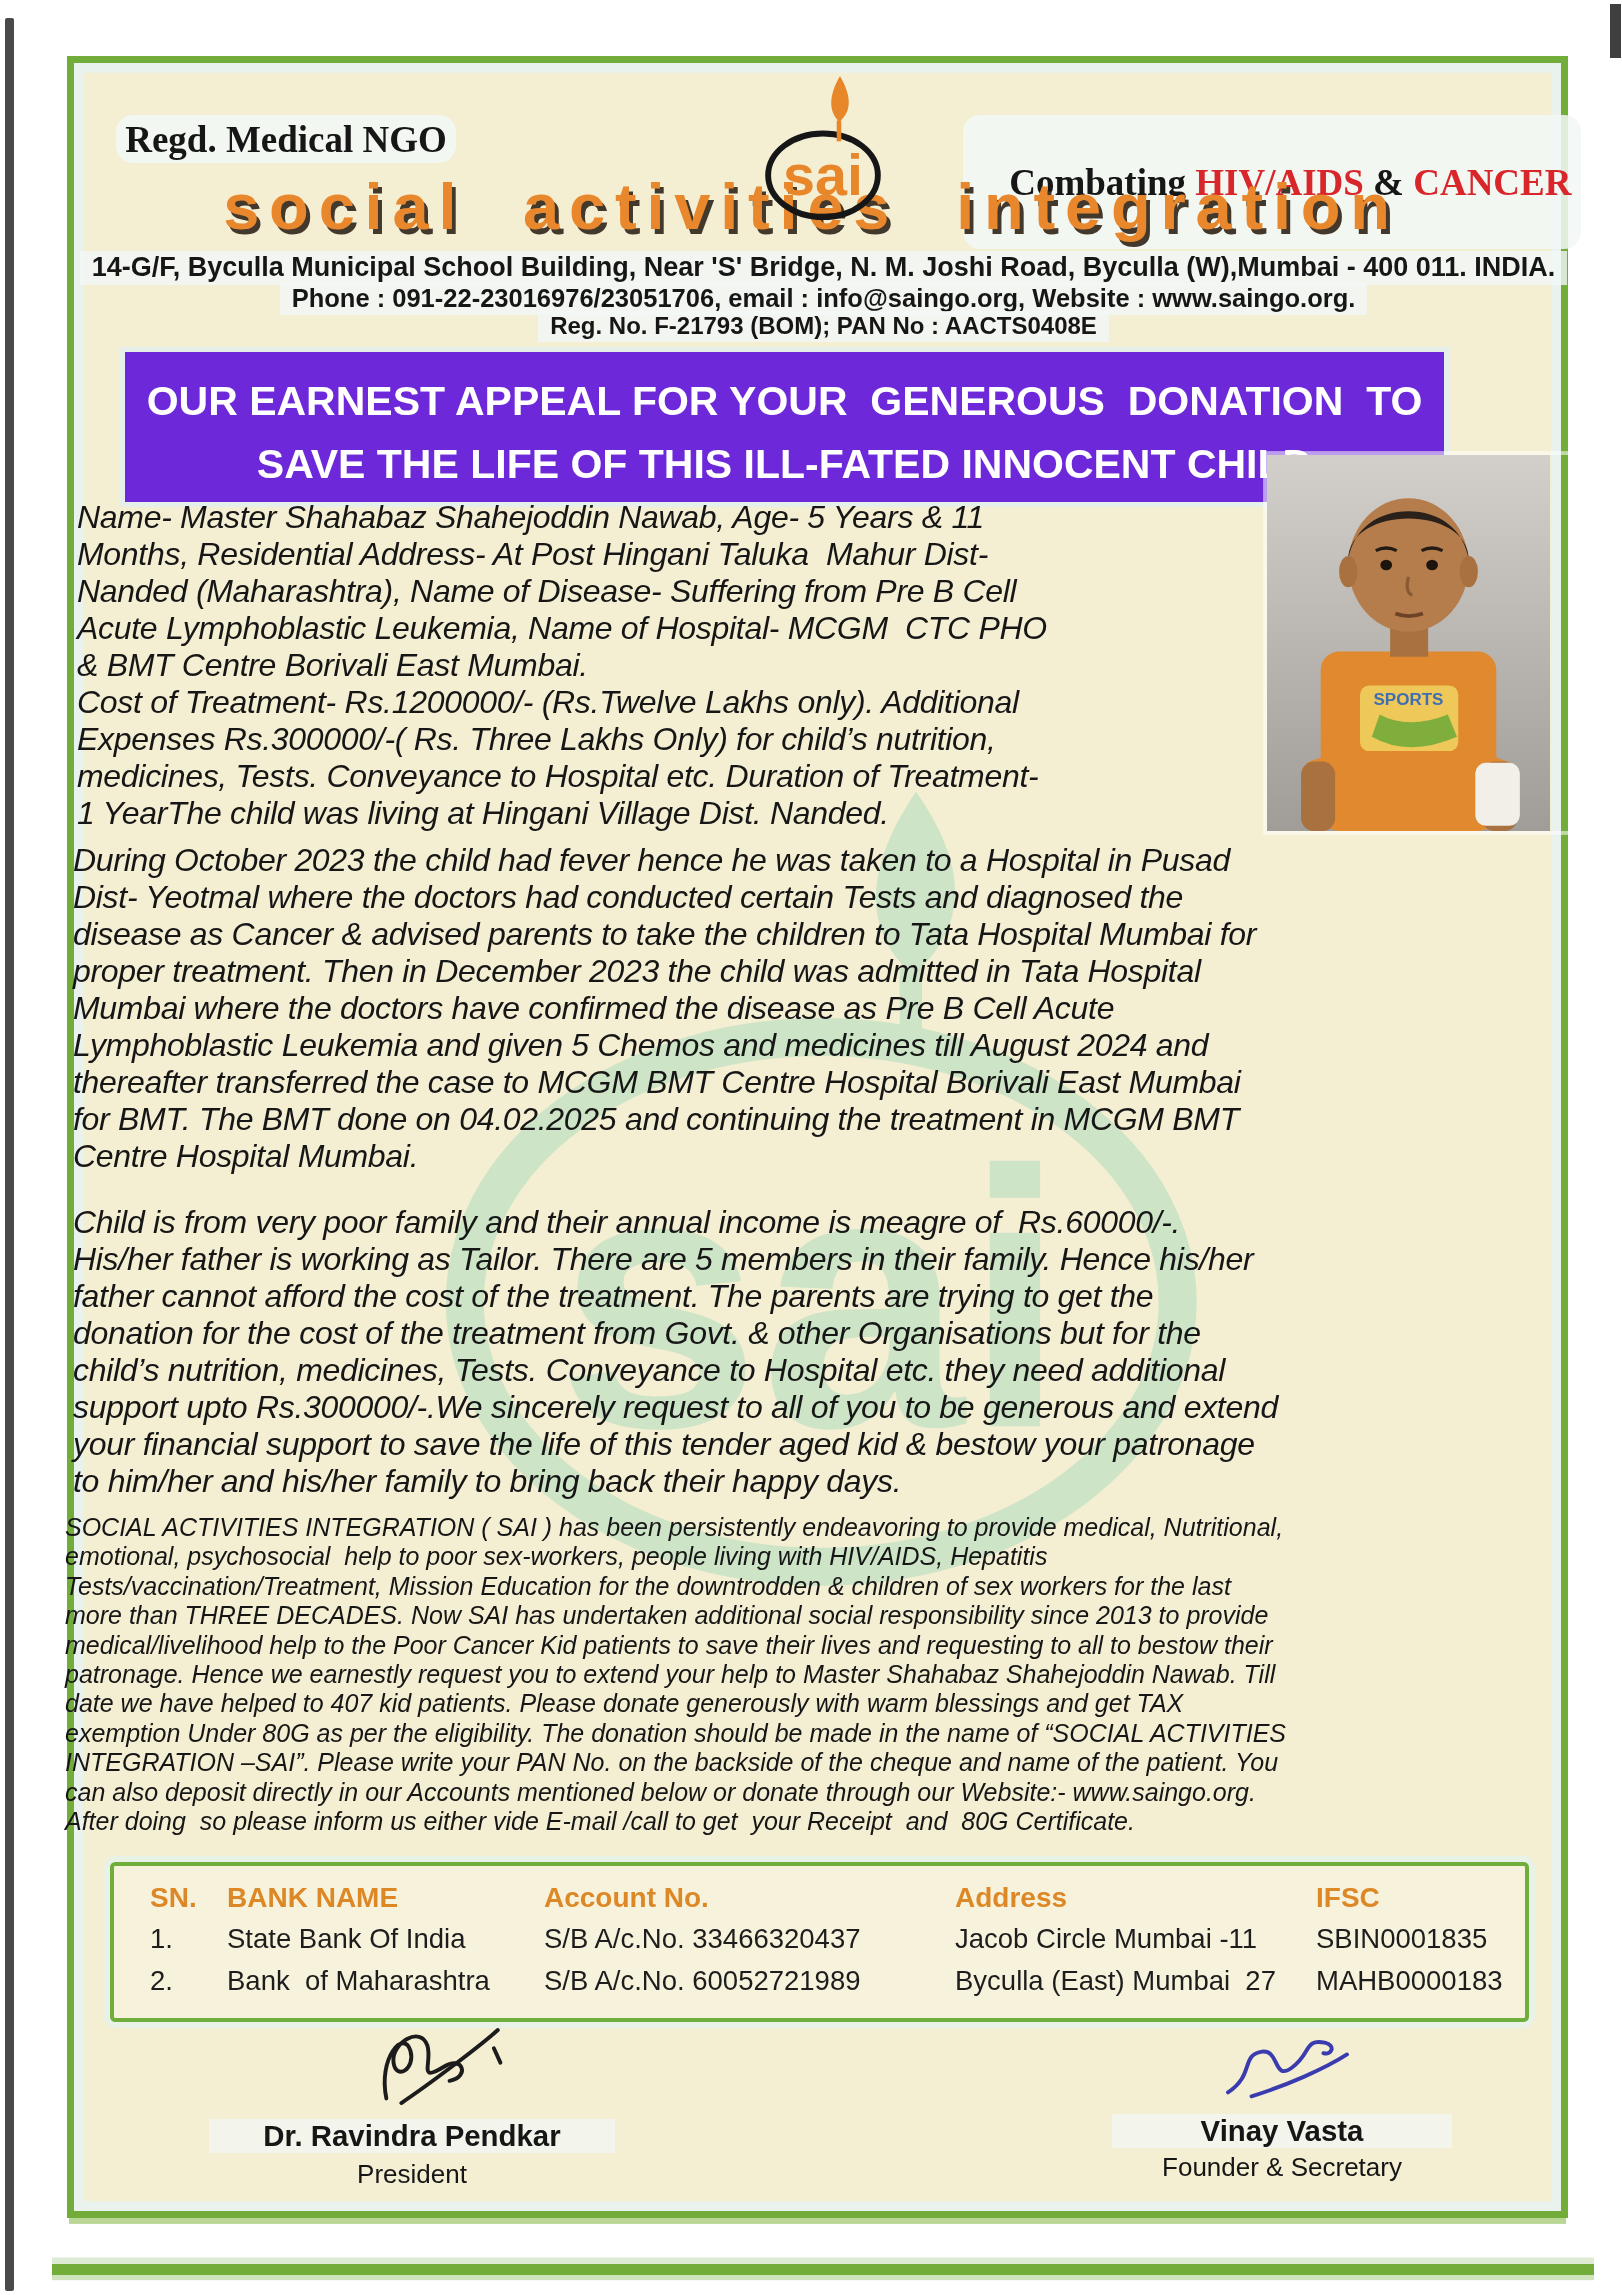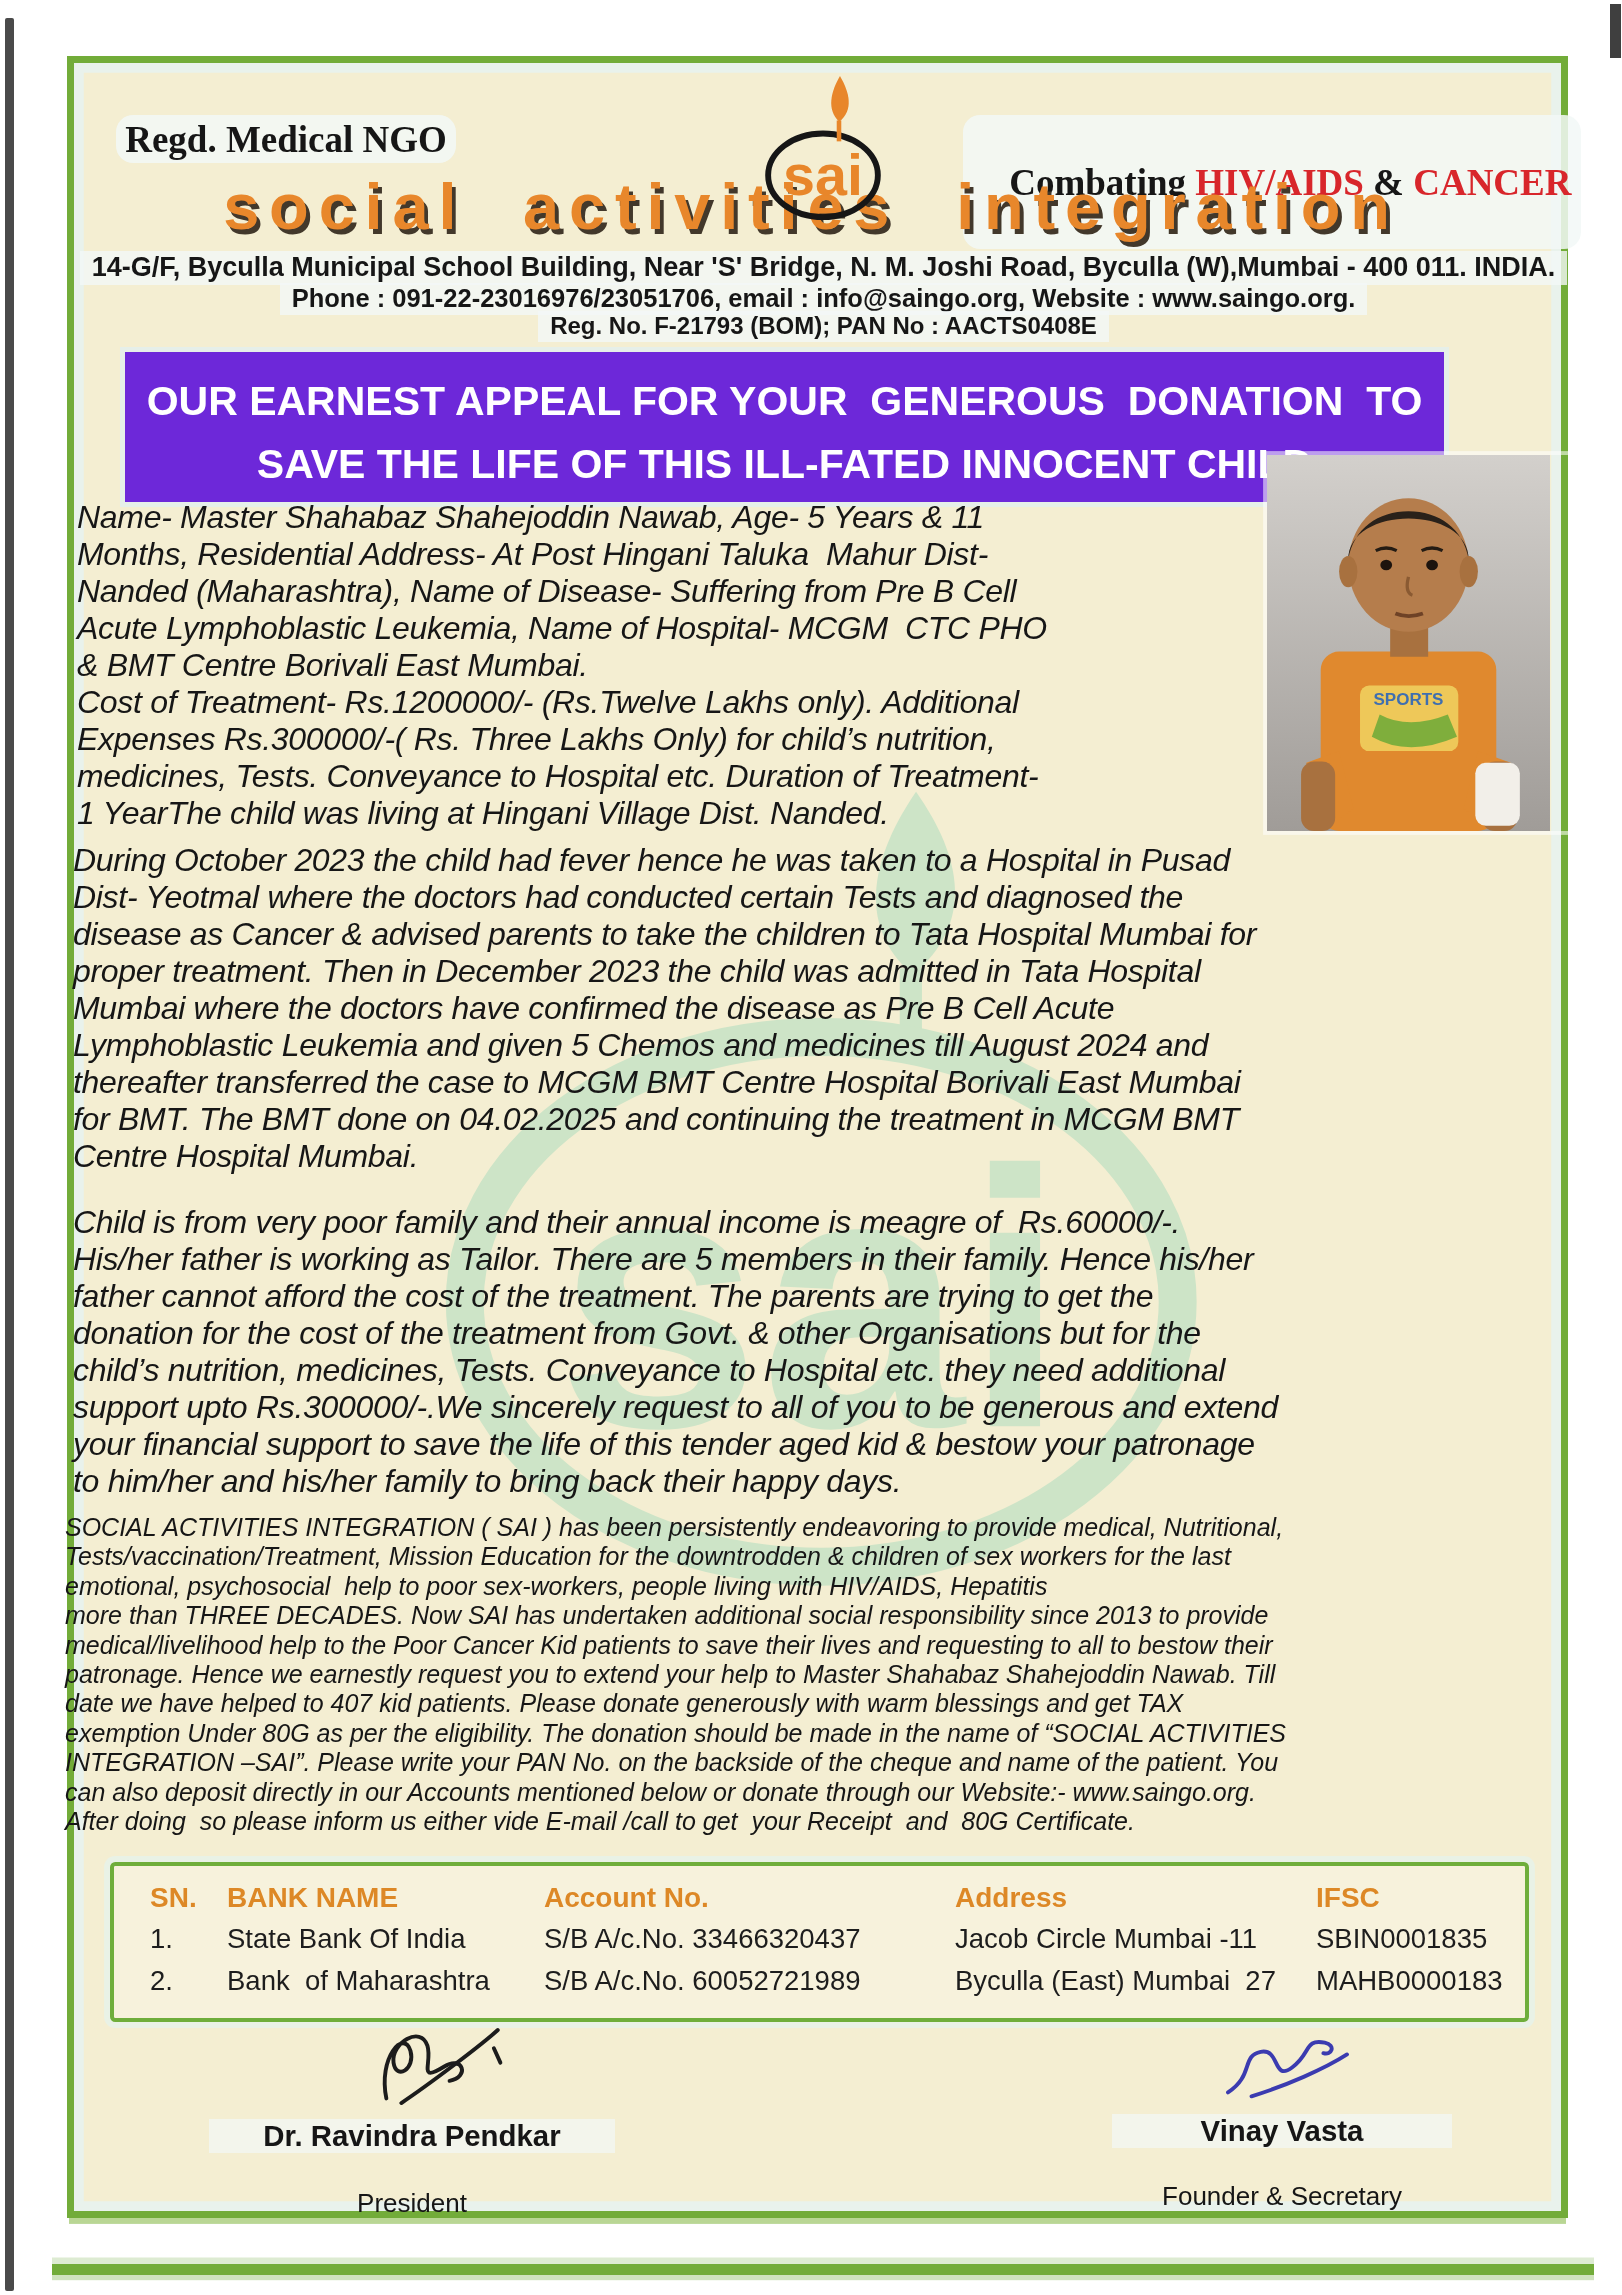--- a/index.html
+++ b/index.html
@@ -43,21 +43,21 @@
   
   .photo{left:1267px;top:455px;width:325px;height:376px;z-index:3;box-shadow:0 0 0 3.9px rgba(255,255,255,.55);}
   
   .bank-box{left:110px;top:1862px;width:1419px;height:160px;border:4.6px solid #6fae3b;border-radius:5.2px;
             background:#f7f2dc;box-shadow:0 0 0 5.9px #e9f2e6;z-index:2;padding:10.5px 0 0 36px;box-sizing:border-box;}
   .t-row{display:grid;grid-template-columns:77px 317px 411px 361px auto;align-items:center;}
   .t-head span{color:#dd8826;font-weight:bold;font-size:28px;line-height:41px;white-space:pre;}
   .t-data span{color:#1d1d1d;font-size:27.5px;line-height:42px;white-space:pre;}
   
   .sig-name{font-weight:bold;font-size:29.4px;text-align:center;background:rgba(242,248,247,.7);}
-  .sig-title{font-size:26px;text-align:center;margin-top:29px;}
+  .sig-title{font-size:26px;text-align:center;}
   .sig-l-img{left:363px;top:2017px;}
   .sig-l-name{left:209px;top:2119px;width:406px;}
   .sig-l-title{left:209px;top:2159px;width:406px;}
   .sig-r-img{left:1212px;top:2027px;}
   .sig-r-name{left:1112px;top:2114px;width:340px;}
   .sig-r-title{left:1112px;top:2152px;width:340px;}
   
   .footer-bar{left:52px;top:2264px;width:1542px;height:11px;background:#72ac39;
               box-shadow:0 -6.5px 0 #ddebd2,0 5.2px 0 #cfe3bd;}
 </style>
@@ -175,22 +175,22 @@
       <div>father cannot afford the cost of the treatment. The parents are trying to get the</div>
       <div>donation for the cost of the treatment from Govt. &amp; other Organisations but for the</div>
       <div>child’s nutrition, medicines, Tests. Conveyance to Hospital etc. they need additional</div>
       <div>support upto Rs.300000/-.We sincerely request to all of you to be generous and extend</div>
       <div>your financial support to save the life of this tender aged kid &amp; bestow your patronage</div>
       <div>to him/her and his/her family to bring back their happy days.</div>
     </div>
   <div class="abs para p4">
 
   <div>SOCIAL ACTIVITIES INTEGRATION ( SAI ) has been persistently endeavoring to provide medical, Nutritional,</div>
+      <div>emotional, psychosocial  help to poor sex-workers, people living with HIV/AIDS, Hepatitis</div>
       <div>Tests/vaccination/Treatment, Mission Education for the downtrodden &amp; children of sex workers for the last</div>
-      <div>emotional, psychosocial  help to poor sex-workers, people living with HIV/AIDS, Hepatitis</div>
       <div>more than THREE DECADES. Now SAI has undertaken additional social responsibility since 2013 to provide</div>
       <div>medical/livelihood help to the Poor Cancer Kid patients to save their lives and requesting to all to bestow their</div>
       <div>patronage. Hence we earnestly request you to extend your help to Master Shahabaz Shahejoddin Nawab. Till</div>
       <div>date we have helped to 407 kid patients. Please donate generously with warm blessings and get TAX</div>
       <div>exemption Under 80G as per the eligibility. The donation should be made in the name of “SOCIAL ACTIVITIES</div>
       <div>INTEGRATION –SAI”. Please write your PAN No. on the backside of the cheque and name of the patient. You</div>
       <div>can also deposit directly in our Accounts mentioned below or donate through our Website:- www.saingo.org.</div>
       <div>After doing  so please inform us either vide E-mail /call to get  your Receipt  and  80G Certificate.</div>
     </div>
 

